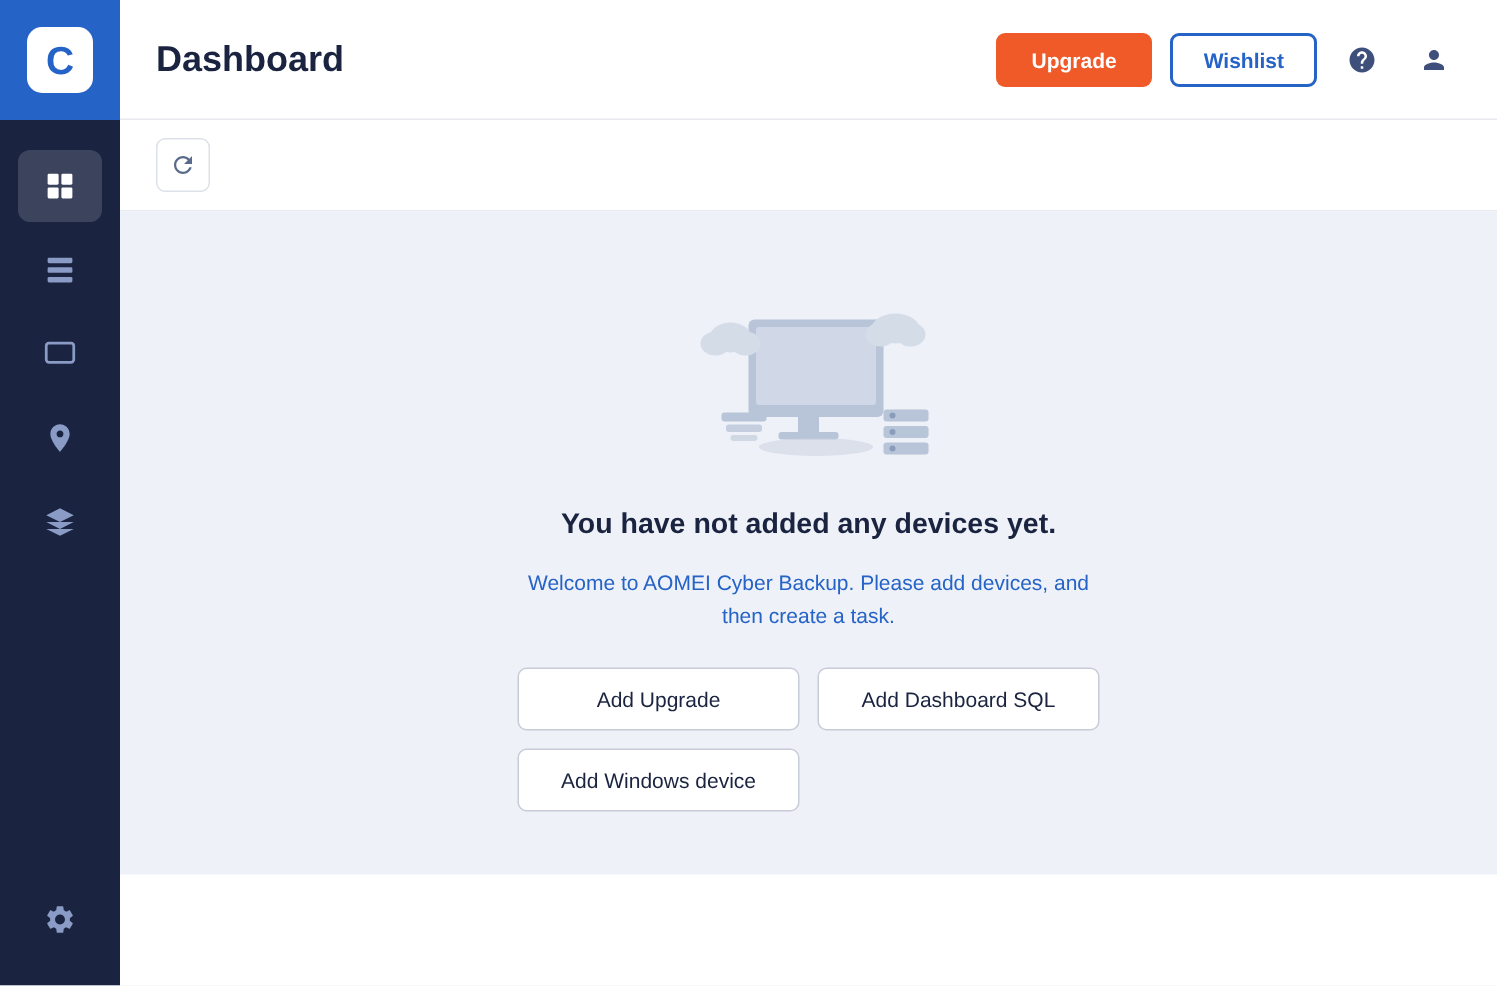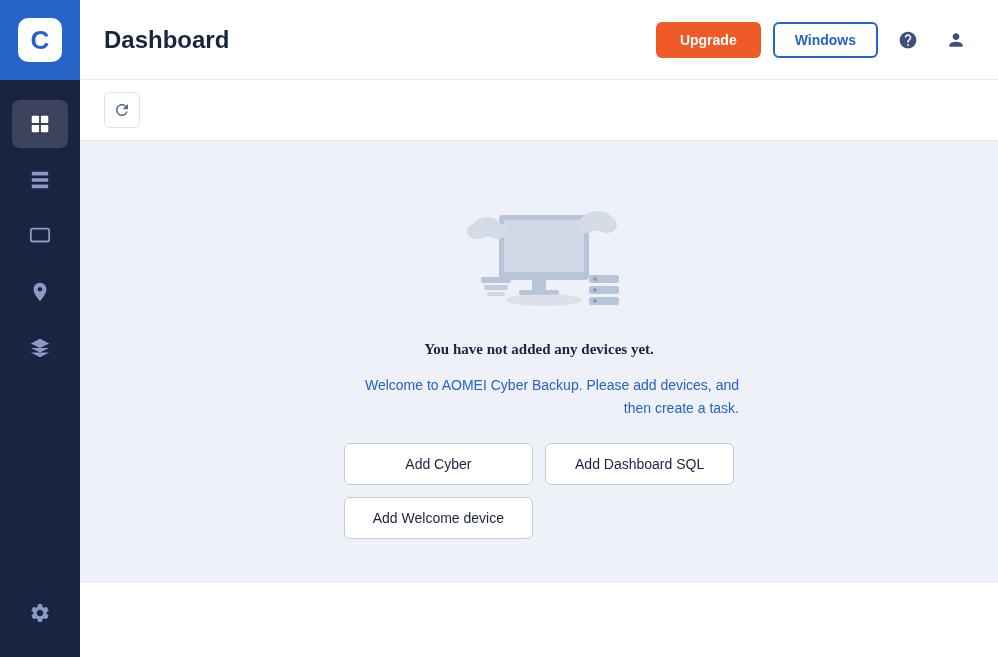--- a/index.html
+++ b/index.html
@@ -191,29 +191,28 @@
       border-radius: 6px;
       padding: 12px 28px;
       font-size: 14px;
       color: #1a2340;
       cursor: pointer;
       font-weight: 500;
       white-space: nowrap;
     }
 
     .empty-title {
-      font-size: 15px;
+      font-size: 19px;
       font-weight: 700;
       color: #1a2340;
-      font-family: Liberation Serif, serif;
     }
     .empty-subtitle {
       font-size: 14px;
       color: #2563c7;
-      text-align: right;
+      text-align: center;
       max-width: 400px;
       line-height: 1.6;
     }
   </style>
 </head>
 <body>
 
 <nav class="sidebar">
   <div class="sidebar-logo">
     <div class="logo-icon">
@@ -266,21 +265,21 @@
     </div>
   </div>
 </nav>
 
 <div class="main">
 
   <header class="header">
     <h1 class="header-title">Dashboard</h1>
     <div class="header-actions">
       <button class="btn-upgrade">Upgrade</button>
-      <button class="btn-wishlist">Windows</button>
+      <button class="btn-wishlist">Wishlist</button>
       <div class="icon-circle">
         <svg viewBox="0 0 24 24" fill="currentColor">
             <path d="M12 2C6.48 2 2 6.48 2 12s4.48 10 10 10 10-4.48 10-10S17.52 2 12 2zm1 17h-2v-2h2v2zm2.07-7.75l-.9.92C13.45 12.9 13 13.5 13 15h-2v-.5c0-1.1.45-2.1 1.17-2.83l1.24-1.26c.37-.36.59-.86.59-1.41 0-1.1-.9-2-2-2s-2 .9-2 2H8c0-2.21 1.79-4 4-4s4 1.79 4 4c0 .88-.36 1.68-.93 2.25z"></path>
           </svg>
       </div>
       <div class="icon-circle">
         <svg viewBox="0 0 24 24" fill="currentColor">
             <path d="M12 12c2.21 0 4-1.79 4-4s-1.79-4-4-4-4 1.79-4 4 1.79 4 4 4zm0 2c-2.67 0-8 1.34-8 4v2h16v-2c0-2.66-5.33-4-8-4z"></path>
           </svg>
       </div>
@@ -325,19 +324,19 @@
         <rect x="160" y="112" width="30" height="8" rx="2" fill="#b8c4d8"></rect>
         <circle cx="166" cy="94" r="2" fill="#8a9cbc"></circle>
         <circle cx="166" cy="105" r="2" fill="#8a9cbc"></circle>
         <circle cx="166" cy="116" r="2" fill="#8a9cbc"></circle>
       </svg>
 
       <p class="empty-title">You have not added any devices yet.</p>
       <p class="empty-subtitle">Welcome to AOMEI Cyber Backup. Please add devices, and then create a task.</p>
 
       <div class="action-buttons">
-        <button class="btn-action">Add Cyber</button>
+        <button class="btn-action">Add Upgrade</button>
         <button class="btn-action">Add Dashboard SQL</button>
-        <button class="btn-action">Add Welcome device</button>
+        <button class="btn-action">Add Windows device</button>
       </div>
     </div>
   </div>
 </div>
 
 </body></html>

